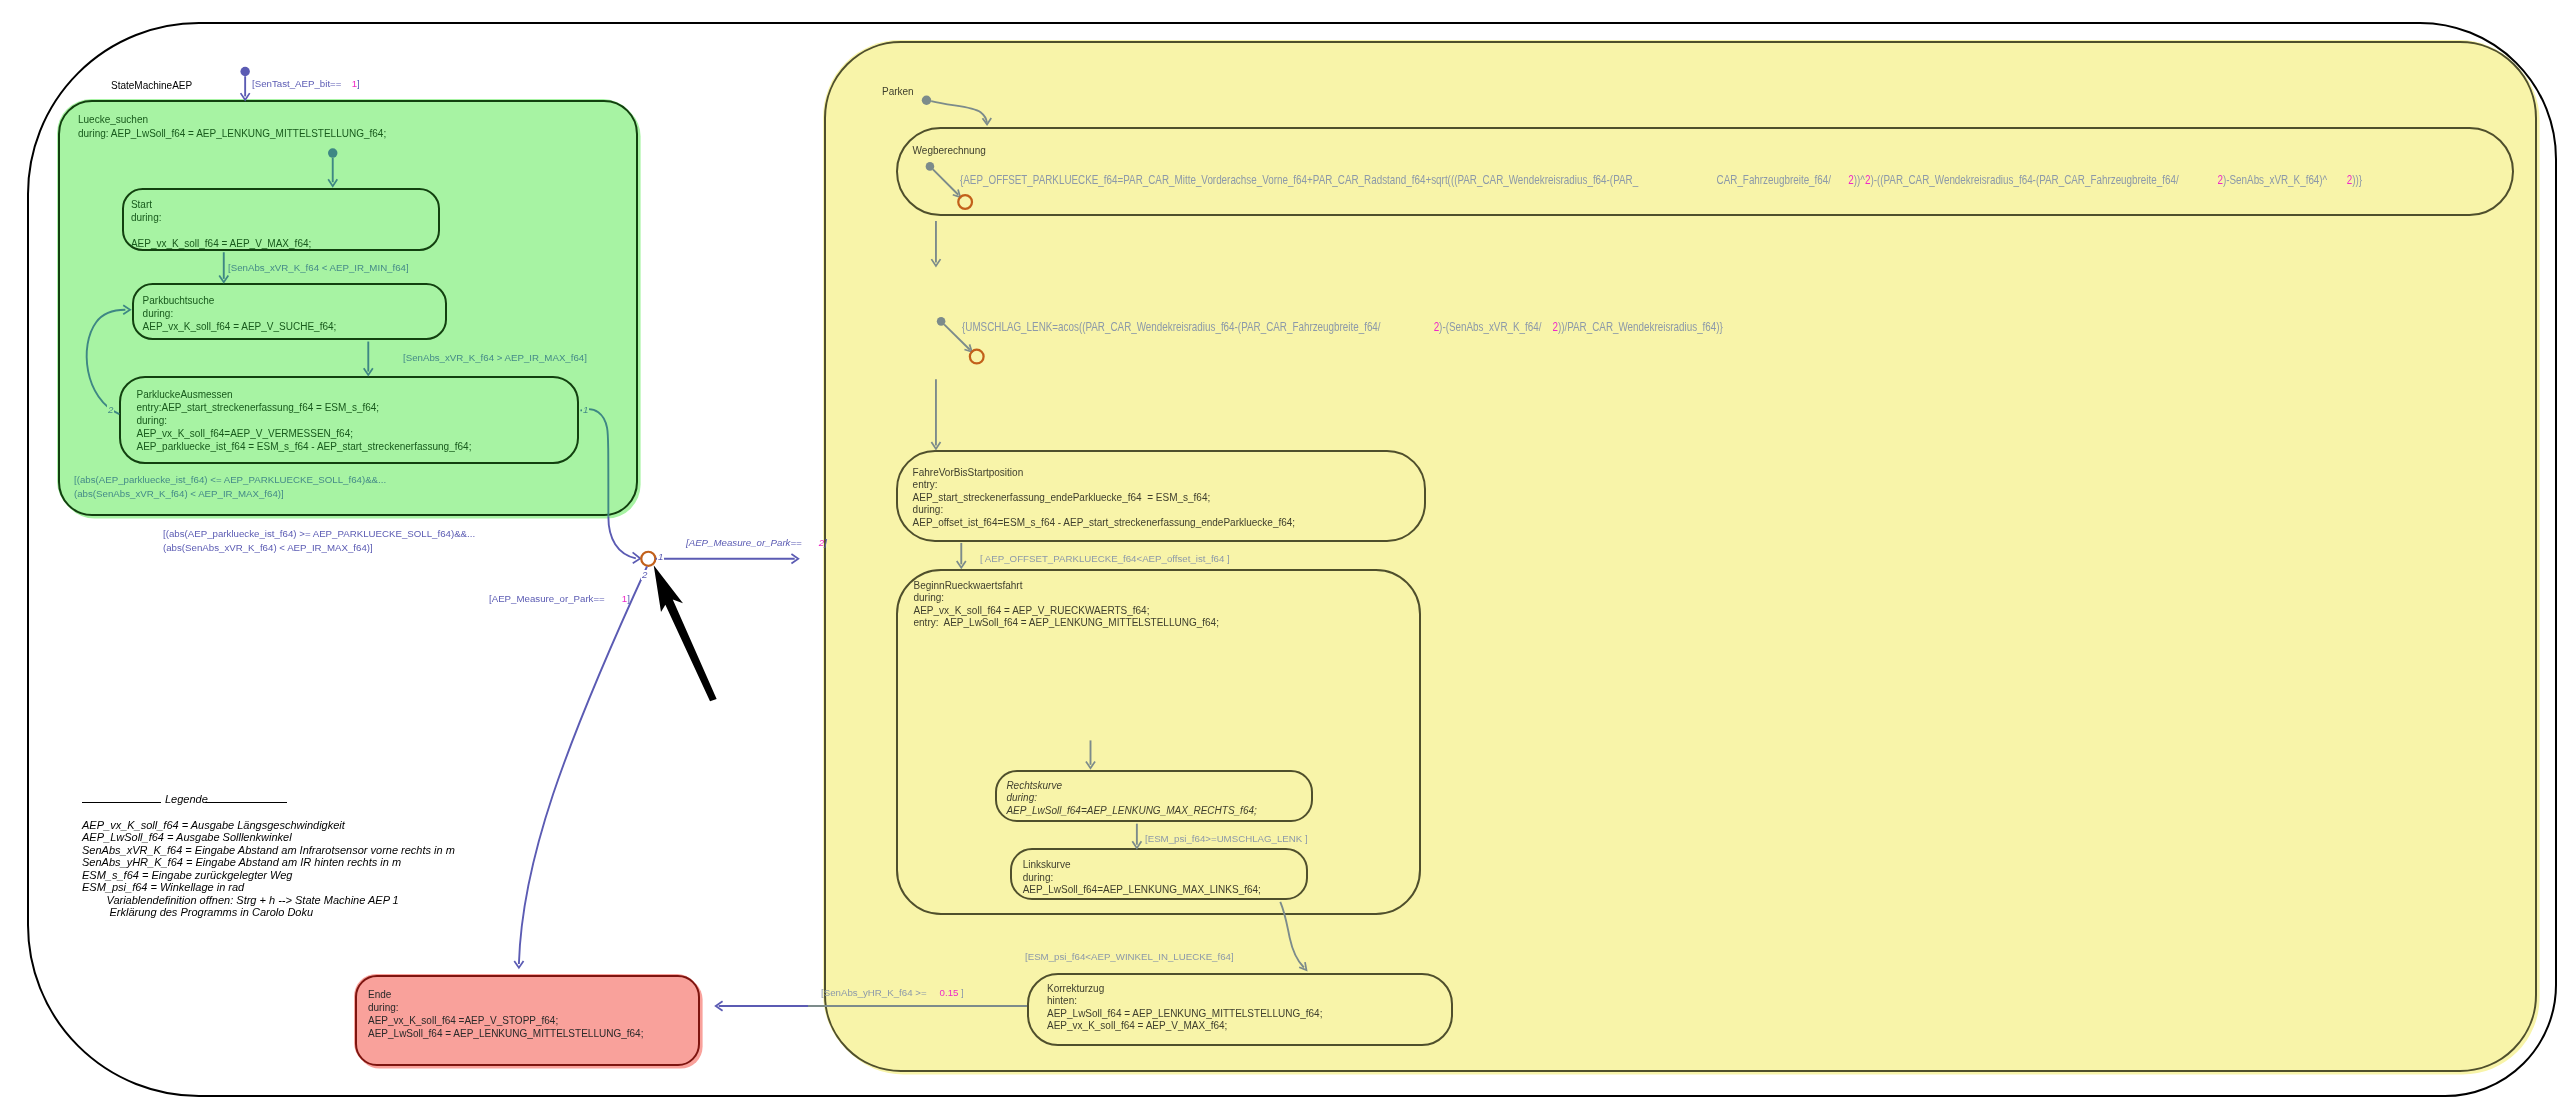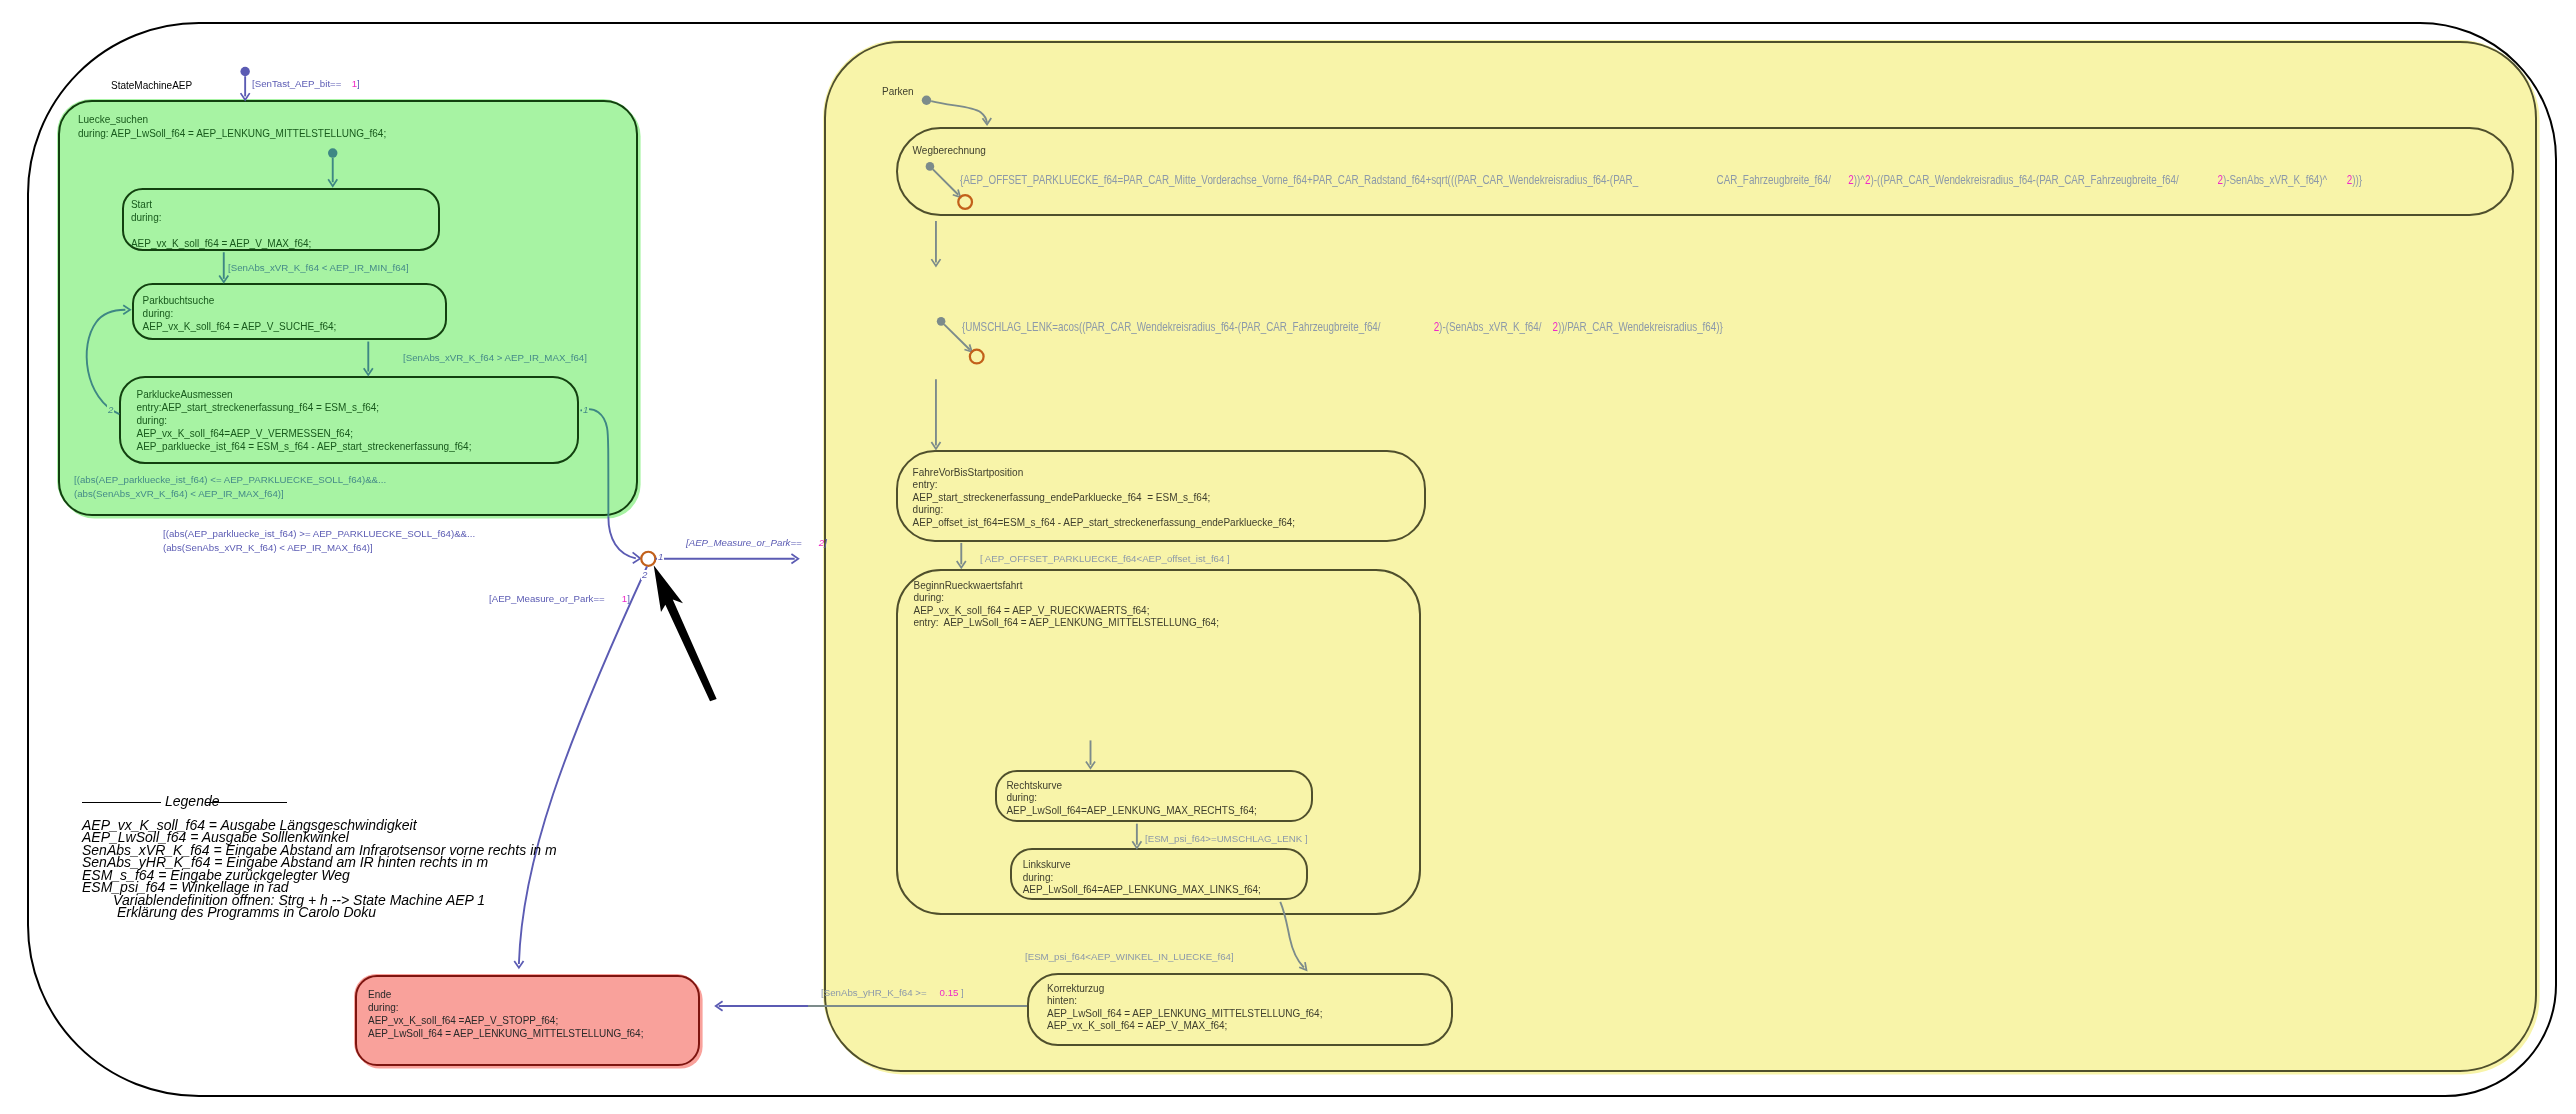--- a/index.html
+++ b/index.html
@@ -28,21 +28,21 @@
   .tlabel{position:absolute;font-size:9.7px;white-space:pre;line-height:14px;}
   .tlabel.formula{font-size:13.2px;transform:scaleX(0.747);transform-origin:left top;line-height:15.5px;}
   .tlabel.c-blue{color:var(--blue);}
   .tlabel.c-teal{color:var(--teal);}
   .tlabel.c-slate{color:var(--slate);}
   .seg-blue{color:var(--blue);} .seg-slate{color:var(--slate);}
   .seg-magenta{color:var(--magenta);}
   .olabel{position:absolute;font-size:9.7px;font-style:italic;line-height:10.3px;padding:0 0.9px;}
   .olabel.c-blue{color:var(--blue);background:#fff;}
   .olabel.c-teal{color:var(--teal);background:var(--green-fill);}
-  .legend{position:absolute;left:82px;top:793px;font-style:italic;color:#000;font-size:14px;}
+  .legend{position:absolute;left:82px;top:793px;font-style:italic;color:#000;font-size:11px;}
   .legend .legend-title-row{position:relative;height:13.7px;}
   .legend .legend-title{position:absolute;left:83px;top:0;}
   .legend .rule{position:absolute;top:9px;border-top:1.1px solid #000;}
   .legend .rule.left{left:0;width:79px;}
   .legend .rule.right{left:123px;width:82px;}
   .legend .legend-items{margin-top:12px;line-height:12.5px;white-space:pre;}
 </style>
 </head>
 <body>
 
@@ -95,21 +95,21 @@
   </div>
 
   <div class="state st-yellow" data-interactable="true" style="left:896px;top:569px;width:525px;height:346px;border-radius:45px;">
     <div class="state-text" data-interactable="false" style="left:15.5px;top:8.6px;line-height:12.5px;">BeginnRueckwaertsfahrt
 during:
 AEP_vx_K_soll_f64 = AEP_V_RUECKWAERTS_f64;
 entry:  AEP_LwSoll_f64 = AEP_LENKUNG_MITTELSTELLUNG_f64;</div>
   </div>
 
   <div class="state st-yellow" data-interactable="true" style="left:995px;top:770px;width:318px;height:52px;border-radius:22px;">
-    <div class="state-text" data-interactable="false" style="left:9.4px;top:7.7px;line-height:12.5px;">Rechtskurve
+    <div class="state-text" data-interactable="false" style="left:9.4px;top:7.7px;line-height:12.5px;font-style:italic;">Rechtskurve
 during:
 AEP_LwSoll_f64=AEP_LENKUNG_MAX_RECHTS_f64;</div>
   </div>
 
   <div class="state st-yellow" data-interactable="true" style="left:1010px;top:848px;width:298px;height:52px;border-radius:22px;">
     <div class="state-text" data-interactable="false" style="left:10.7px;top:9.4px;line-height:12.5px;">Linkskurve
 during:
 AEP_LwSoll_f64=AEP_LENKUNG_MAX_LINKS_f64;</div>
   </div>
 

